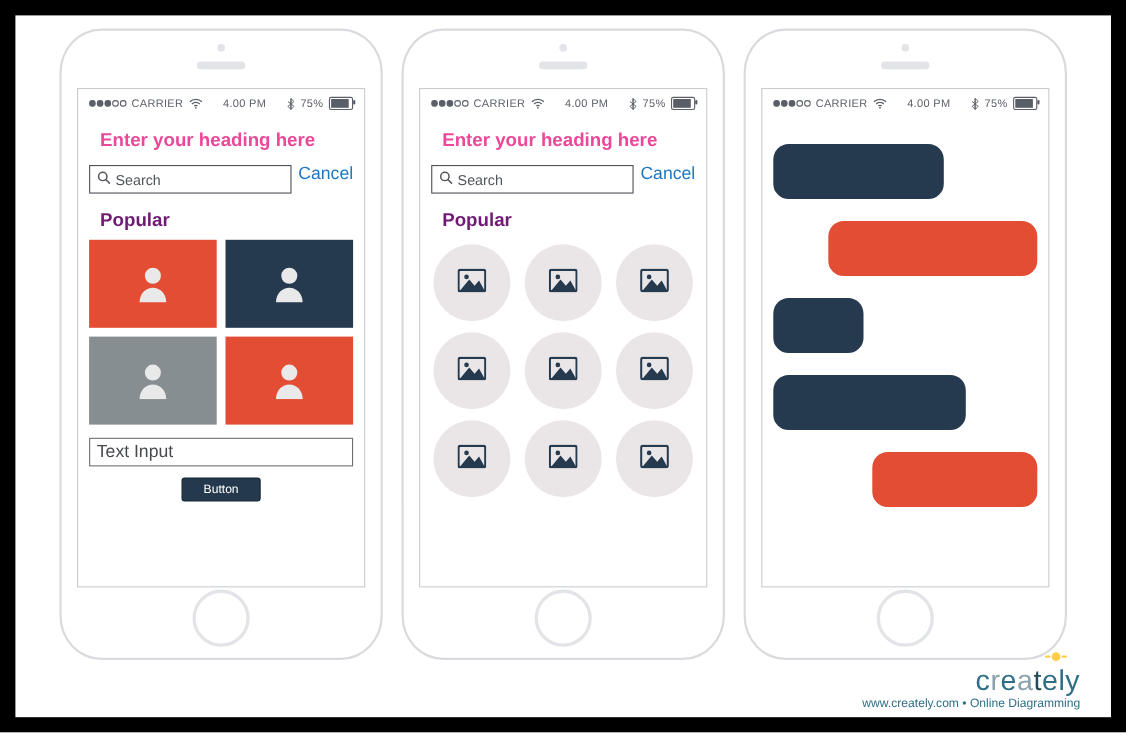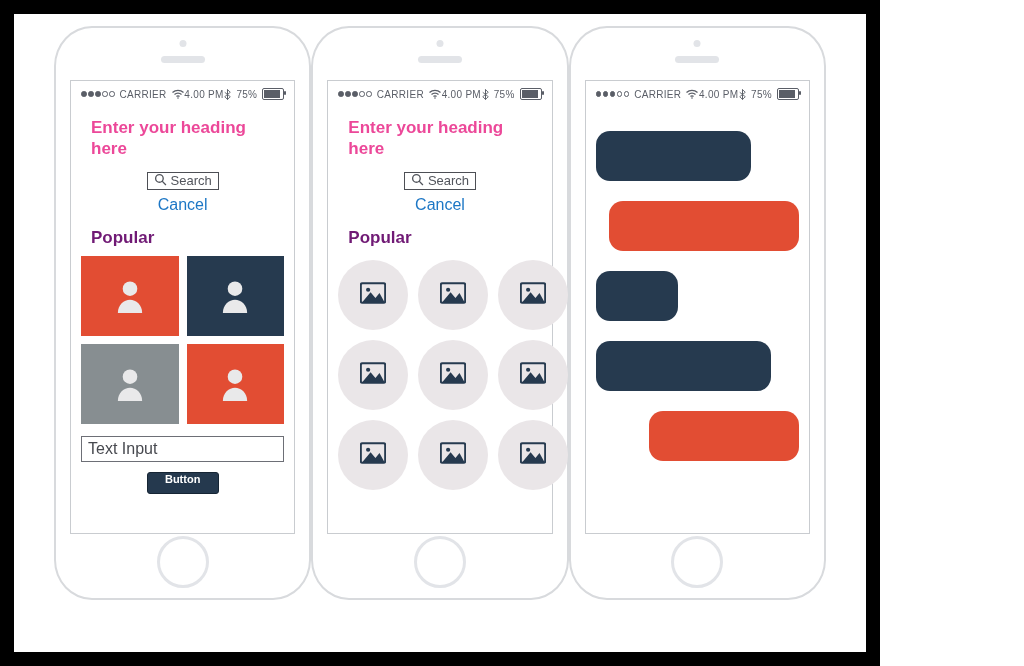--- a/index.html
+++ b/index.html
@@ -1,52 +1,52 @@
 <!DOCTYPE html>
 <html><head>
 <meta charset="utf-8">
 <style>
   html,body{margin:0;padding:0;background:#fff;font-family:Helvetica,Arial,sans-serif;}
-  .frame{width:880px;height:666px;box-sizing:border-box;border:14px solid #000;position:relative;background:#fff;}
+  .frame{width:1024px;height:666px;box-sizing:border-box;border:14px solid #000;position:relative;background:#fff;}
   .canvas{position:absolute;inset:0;display:flex;justify-content:space-between;align-items:flex-start;padding:12px 40px 0 40px;}
   
   .phone{width:290px;height:570px;border:2px solid #d8dadd;border-radius:38px/40px;position:relative;background:#fff;}
   .speaker{position:absolute;top:28px;left:50%;transform:translateX(-50%);width:44px;height:7px;border-radius:4px;background:#e2e4e8;}
   .cam{position:absolute;top:12px;left:50%;transform:translateX(-50%);width:7px;height:7px;border-radius:50%;background:#e2e4e8;}
   .home{position:absolute;bottom:10px;left:50%;transform:translateX(-50%);width:46px;height:46px;border-radius:50%;border:3px solid #e2e4e8;}
   .screen{position:absolute;top:52px;left:14px;right:14px;bottom:64px;border:1px solid #c9ccd0;background:#fff;display:flex;flex-direction:column;padding:0 10px 8px 10px;box-sizing:border-box;}
   
   .status{height:26px;display:flex;align-items:center;justify-content:space-between;font-size:10px;color:#5a5e67;letter-spacing:.3px;}
   .status .left,.status .right{display:flex;align-items:center;gap:5px;}
   .dots{display:flex;gap:1.5px;align-items:center;}
   .dots span{width:3.5px;height:3.5px;border-radius:50%;border:1px solid #5a5e67;display:block;}
   .dots span.f{background:#5a5e67;}
   .wifi svg,.bt svg{display:block;}
   .battery{width:20px;height:10px;border:1px solid #5a5e67;border-radius:2px;position:relative;}
   .battery::after{content:"";position:absolute;right:-3px;top:2px;width:2px;height:4px;background:#5a5e67;border-radius:1px;}
   .battery .fill{position:absolute;left:1px;top:1px;bottom:1px;width:80%;background:#5a5e67;}
   
   .heading{font-size:17px;font-weight:700;color:#ec4899;line-height:1.25;padding:10px 4px 4px 10px;}
   
-  .srow{display:flex;align-items:center;gap:6px;margin:8px 0 4px 0;flex-direction:column;}
+  .srow{display:flex;align-items:flex-start;gap:6px;margin:8px 0 4px 0;}
   .sbox{flex:1;height:24px;border:1px solid #4d4f55;display:flex;align-items:center;padding:0 6px;gap:4px;color:#52555c;font-size:13px;}
   .sbox svg{flex:0 0 auto;}
   .cancel{color:#1d77c5;font-size:16px;}
   
   .section{font-size:17px;font-weight:700;color:#701a75;padding:10px 0 6px 10px;}
   
   .tiles{display:grid;grid-template-columns:1fr 1fr;gap:8px;padding:2px 0;}
   .tile{height:80px;display:flex;align-items:center;justify-content:center;}
   .tile.red{background:#e24d33;}
   .tile.navy{background:#263a4f;}
   .tile.grey{background:#878e91;}
   .person svg{display:block;}
   
   .textin{margin-top:10px;height:24px;border:1px solid #6d6f76;font-size:16px;color:#47494f;display:flex;align-items:center;padding:0 6px;}
-  .btn{margin:10px auto 0 auto;width:70px;height:20px;background:#25394e;color:#fff;font-size:11px;border-radius:3px;border:1px solid #162534;display:flex;align-items:flex-start;justify-content:center;font-weight:bold;}
+  .btn{margin:10px auto 0 auto;width:70px;height:20px;background:#25394e;color:#fff;font-size:11px;border-radius:3px;border:1px solid #162534;display:flex;align-items:center;justify-content:center;}
   
   .circles{display:grid;grid-template-columns:repeat(3,1fr);gap:10px;padding-top:6px;}
   .circ{width:70px;height:70px;border-radius:50%;background:#eae6e8;display:flex;align-items:center;justify-content:center;margin:0 auto;}
   
   .chat{display:flex;flex-direction:column;gap:20px;padding-top:24px;}
   .bubble{height:50px;border-radius:14px;}
   .b-navy{background:#263a4f;}
   .b-red{background:#e24d33;}
   .r-left{align-self:flex-start;}
   .r-right{align-self:flex-end;}
@@ -316,13 +316,20 @@
             <div class="bubble b-navy r-left" style="width: 82px;"></div>
             <div class="bubble b-navy r-left" style="width: 175px;"></div>
             <div class="bubble b-red r-right" style="width: 150px;"></div>
           </div>
       </div>
       <div class="home"></div>
     </div>
 
   </div>
 
+  <div class="brand">
+    <span class="bulb"></span>
+    <div class="logo">
+      <span class="c1">c</span><span class="c2">r</span><span class="c3">e</span><span class="c2">a</span><span class="c4">t</span><span class="c3">e</span><span class="ly">ly</span>
+    </div>
+    <div class="sub">www.creately.com • Online Diagramming</div>
+  </div>
 </div>
 
 </body></html>

